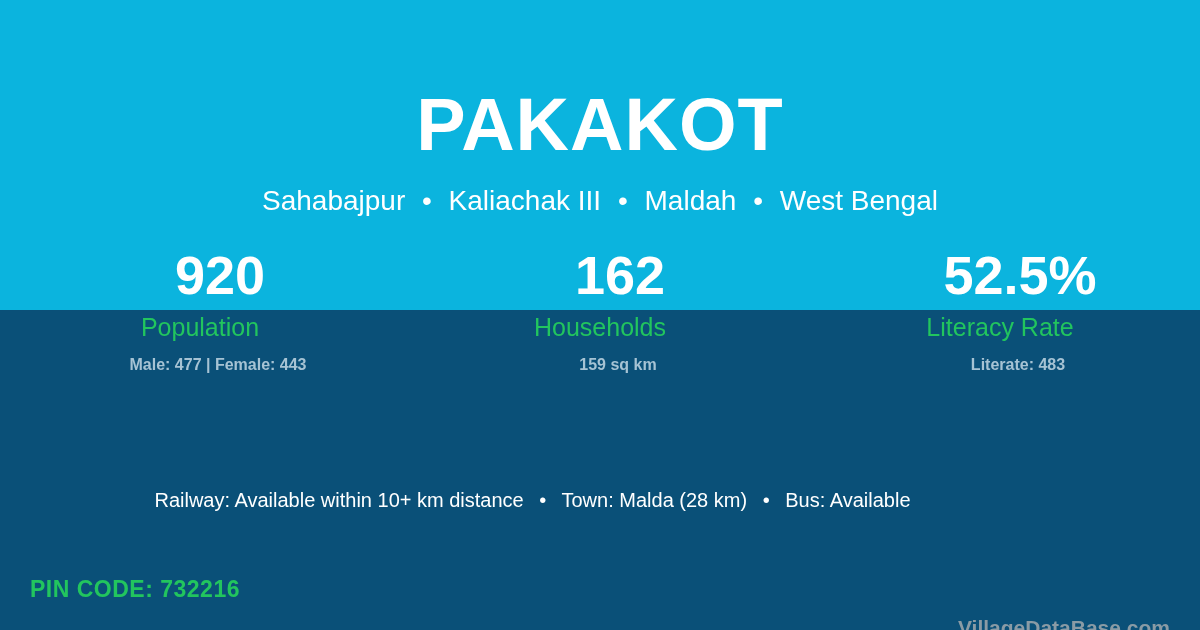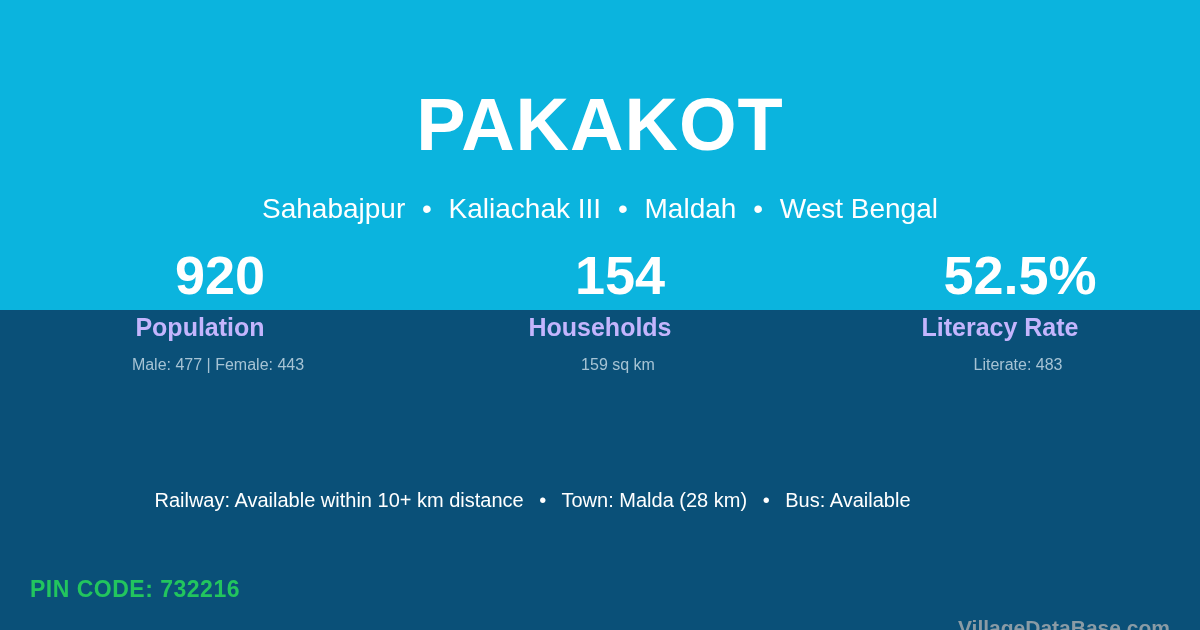--- a/index.html
+++ b/index.html
@@ -43,21 +43,21 @@
   .village-title {
     margin: 0;
     padding-top: 82px;
     font-size: 74px;
     font-weight: bold;
     line-height: 86px;
     letter-spacing: 1px;
     color: #ffffff;
   }
   .village-subtitle {
-    margin: 12px;
+    margin: 4px;
     padding-top: 12px;
     font-size: 28px;
     font-weight: normal;
     line-height: 34px;
     color: #ffffff;
   }
   .sep {
     padding: 0 9px;
     color: #ffffff;
   }
@@ -78,28 +78,28 @@
   .stat-value {
     font-size: 54px;
     font-weight: bold;
     line-height: 64px;
     color: #ffffff;
     height: 64px;
     margin-left: 40px;
   }
   .stat-label {
     font-size: 25px;
-    font-weight: bold;
+    font-weight: normal;
     line-height: 30px;
-    color: #c4b5fd;
+    color: #22c55e;
     padding-top: 5px;
   }
   .stat-sub {
     font-size: 16px;
-    font-weight: normal;
+    font-weight: bold;
     line-height: 22px;
     color: #a6c3d4;
     padding-top: 12px;
     margin-left: 36px;
   }
 
   
   .transport-row {
     position: absolute;
     left: 0;
@@ -165,21 +165,21 @@
 
   <div class="stats-row">
 
     <div class="stat-col">
       <div class="stat-value">920</div>
       <div class="stat-label">Population</div>
       <div class="stat-sub">Male: 477 | Female: 443</div>
     </div>
 
     <div class="stat-col">
-      <div class="stat-value">154</div>
+      <div class="stat-value">162</div>
       <div class="stat-label">Households</div>
       <div class="stat-sub">159 sq km</div>
     </div>
 
     <div class="stat-col">
       <div class="stat-value">52.5%</div>
       <div class="stat-label">Literacy Rate</div>
       <div class="stat-sub">Literate: 483</div>
     </div>
 

